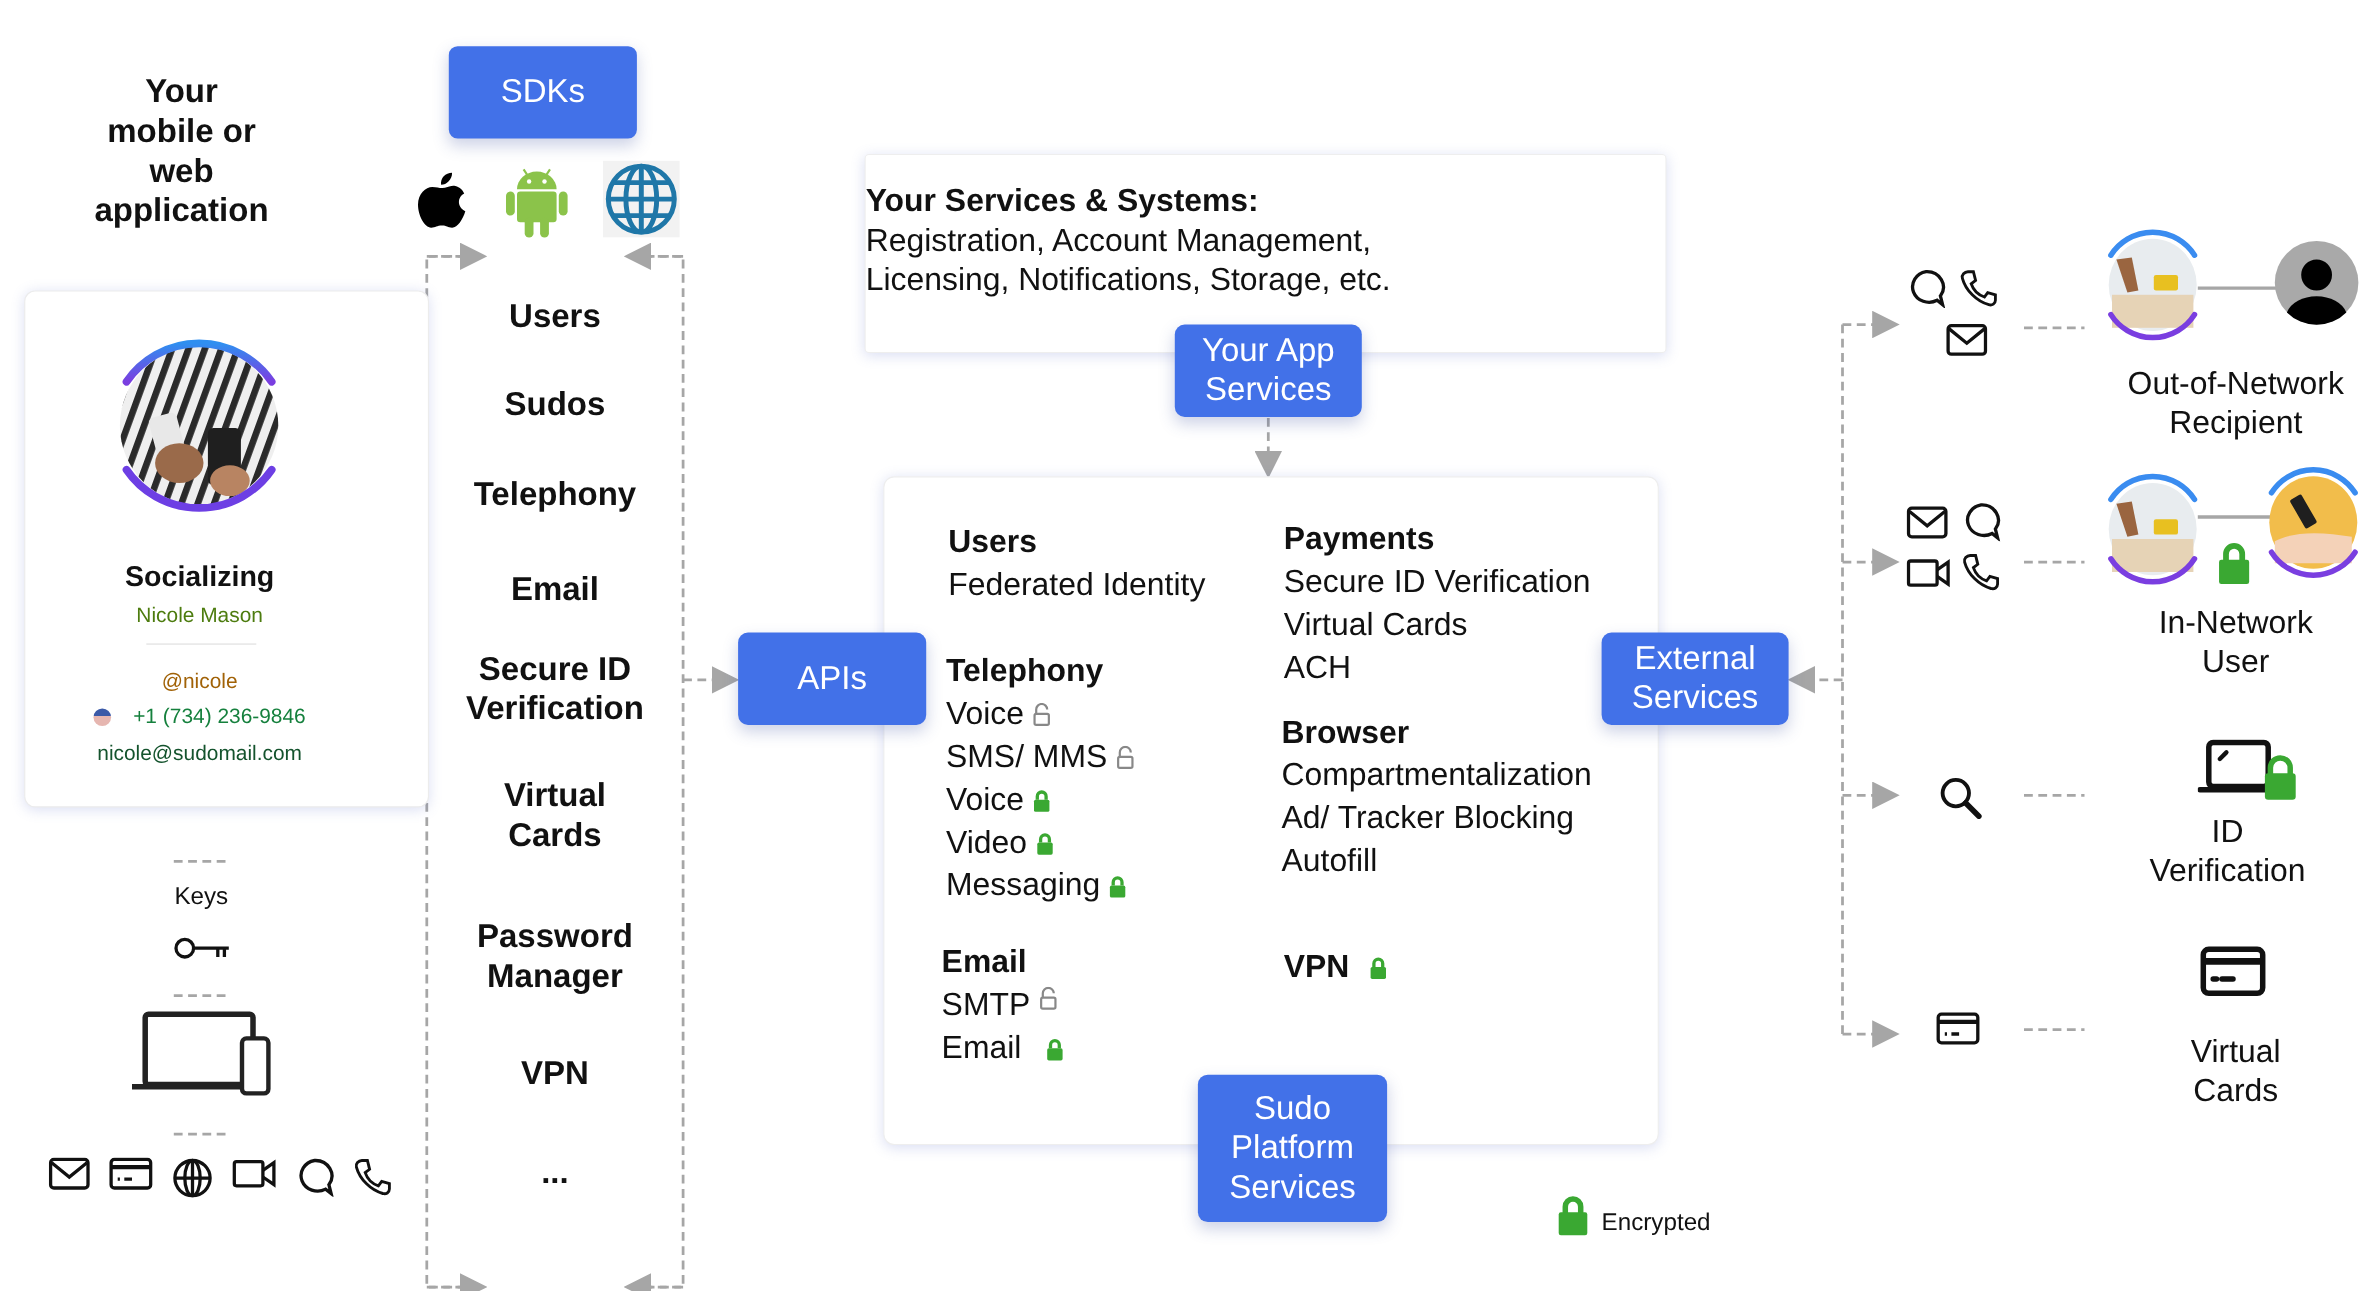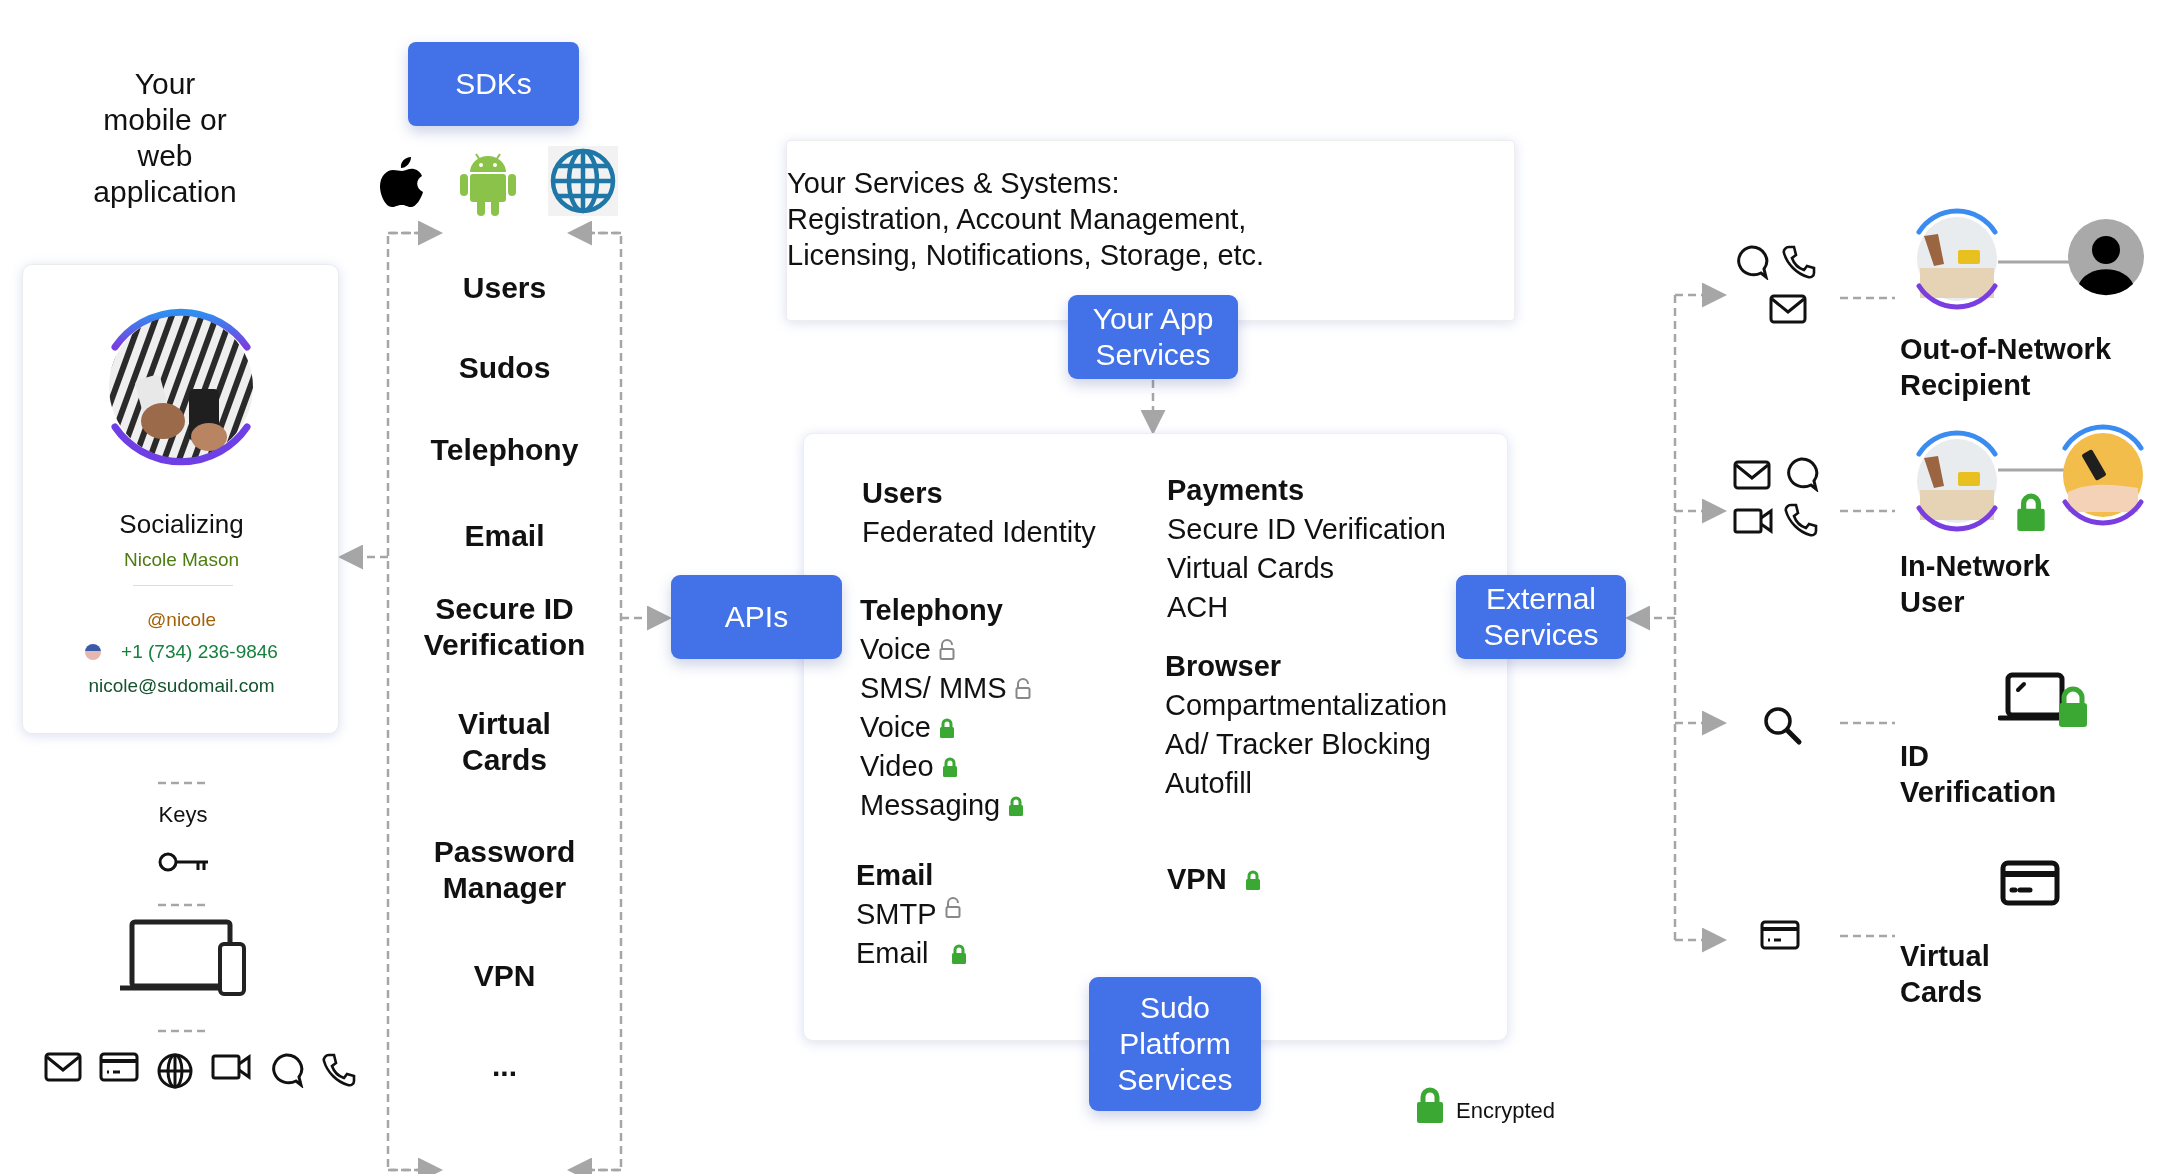--- a/index.html
+++ b/index.html
@@ -1,28 +1,28 @@
 <!DOCTYPE html>
 <html><head>
 <meta charset="utf-8">
 <style>
 *{box-sizing:border-box;margin:0;padding:0}
 html,body{width:2164px;height:1174px;background:#fff;overflow:hidden}
 body{position:relative;font-family:"Liberation Sans",sans-serif;color:#111}
 .abs{position:absolute}
 .blue-btn{position:absolute;background:#4271e8;color:#fff;border-radius:9px;display:flex;flex-direction:column;align-items:center;justify-content:center;text-align:center;font-size:30px;line-height:36px;box-shadow:0 6px 14px rgba(60,80,160,.25)}
 .card{position:absolute;background:#fff;border-radius:10px;box-shadow:0 2px 12px rgba(90,110,200,.22)}
-.bold{font-weight:400}
+.bold{font-weight:700}
 .hd{position:absolute;width:2164px;height:1174px;left:0;top:0;pointer-events:none}
 .sdk-label{position:absolute;width:233px;left:388px;text-align:center;font-weight:700;font-size:30px;line-height:36px}
 .col-item{font-size:29px;line-height:39px;display:flex;align-items:center;gap:4px;white-space:nowrap}
 .col-head{font-size:29px;line-height:39px;font-weight:700}
 .lock{display:inline-block;width:16px;height:22px;position:relative;margin-left:4px}
 .lock svg{width:16px;height:22px;display:block}
-.right-label{position:absolute;font-weight:700;font-size:29px;line-height:36px}
+.right-label{position:absolute;text-align:center;font-weight:400;font-size:29px;line-height:36px}
 .icon{position:absolute}
 </style>
 </head>
 <body>
 
 <svg class="hd" viewBox="0 0 2164 1174">
   <defs>
     <marker id="arr" markerWidth="10" markerHeight="10" refX="8" refY="5" orient="auto">
       <path d="M0,0 L10,5 L0,10 z" fill="#a6a6a6"></path>
     </marker>
@@ -63,21 +63,21 @@
   <line x1="1998" y1="470" x2="2064" y2="470" stroke="#a6a6a6" stroke-width="3"></line>
 </svg>
 
 <div class="abs bold" style="left:60px;top:66px;width:210px;text-align:center;font-size:30px;line-height:36px">
   <div>Your</div>
   <div>mobile or</div>
   <div>web</div>
   <div>application</div>
 </div>
 
-<div class="card" style="left:22px;top:264px;width:317px;height:470px;border:1px solid #ececec">
+<div class="card" style="left:22px;top:264px;width:368px;height:470px;border:1px solid #ececec">
   <svg class="abs" style="left:78px;top:32px" width="160" height="180" viewBox="0 0 160 180">
     <defs>
       <linearGradient id="rg1" x1="0" y1="0" x2="0" y2="1">
           <stop offset="0" stop-color="#2f8ff0"></stop>
           <stop offset="1" stop-color="#7a3ee0"></stop>
         </linearGradient>
       <pattern id="stripes" width="14" height="14" patternUnits="userSpaceOnUse" patternTransform="rotate(20)">
         <rect width="14" height="14" fill="#efefef"></rect>
           <rect width="6" height="14" fill="#2a2a2a"></rect>
       </pattern>

